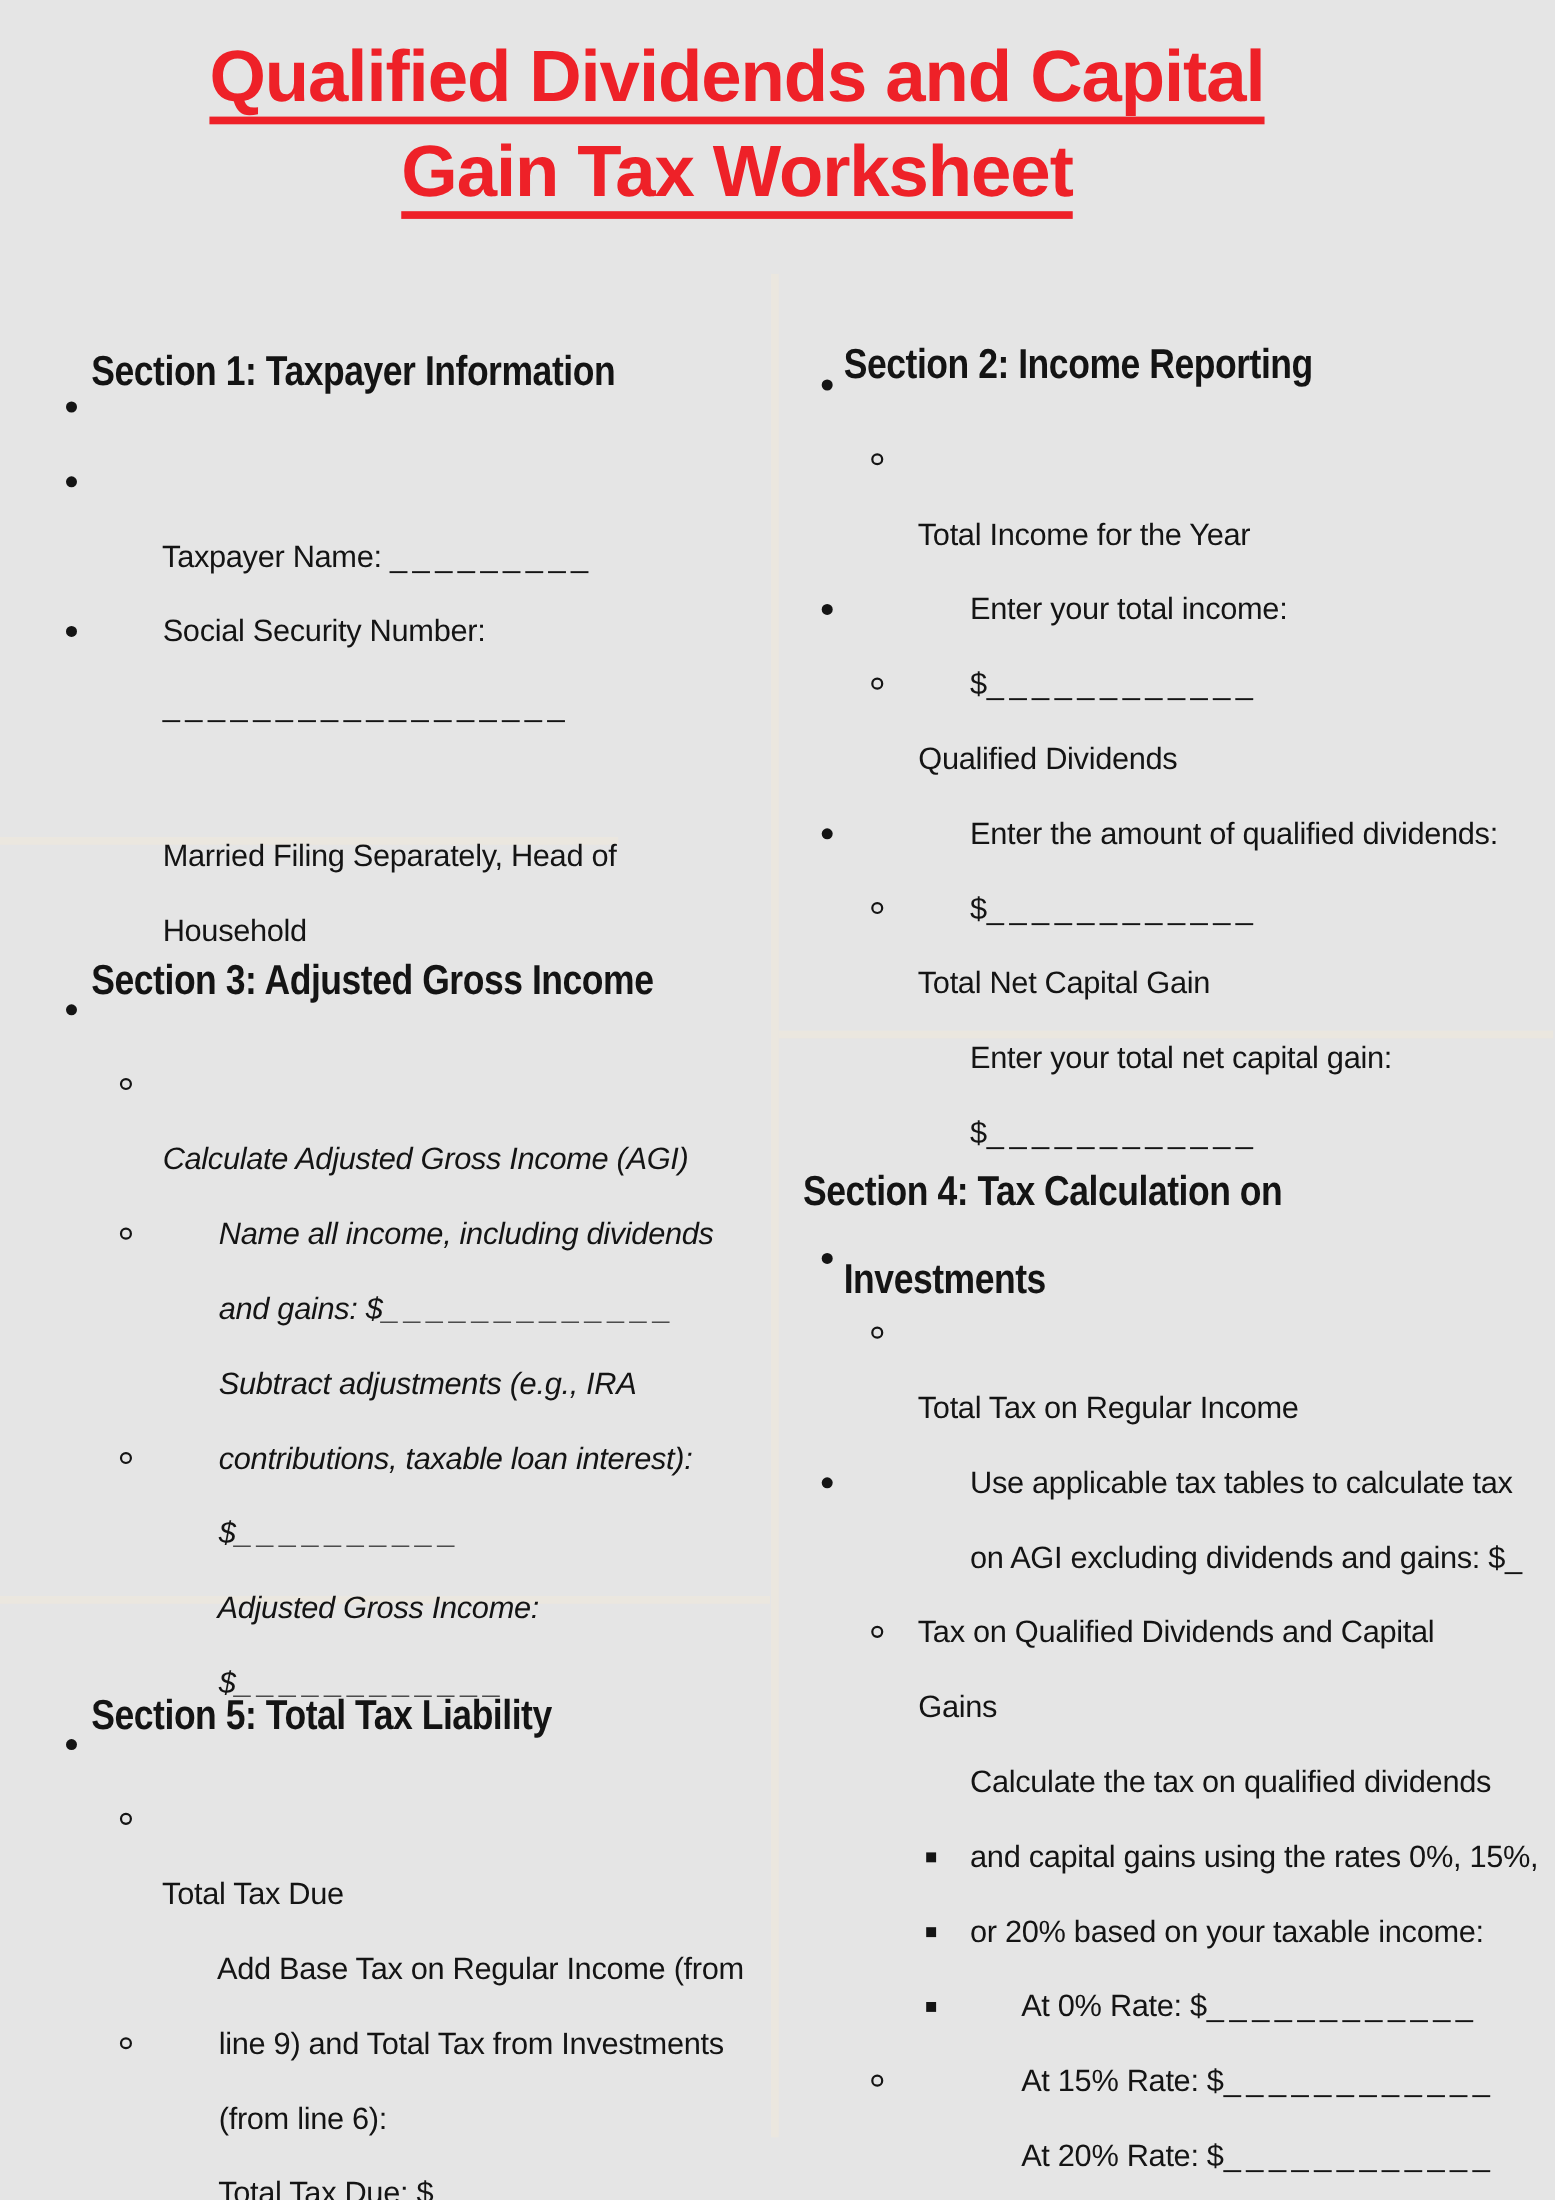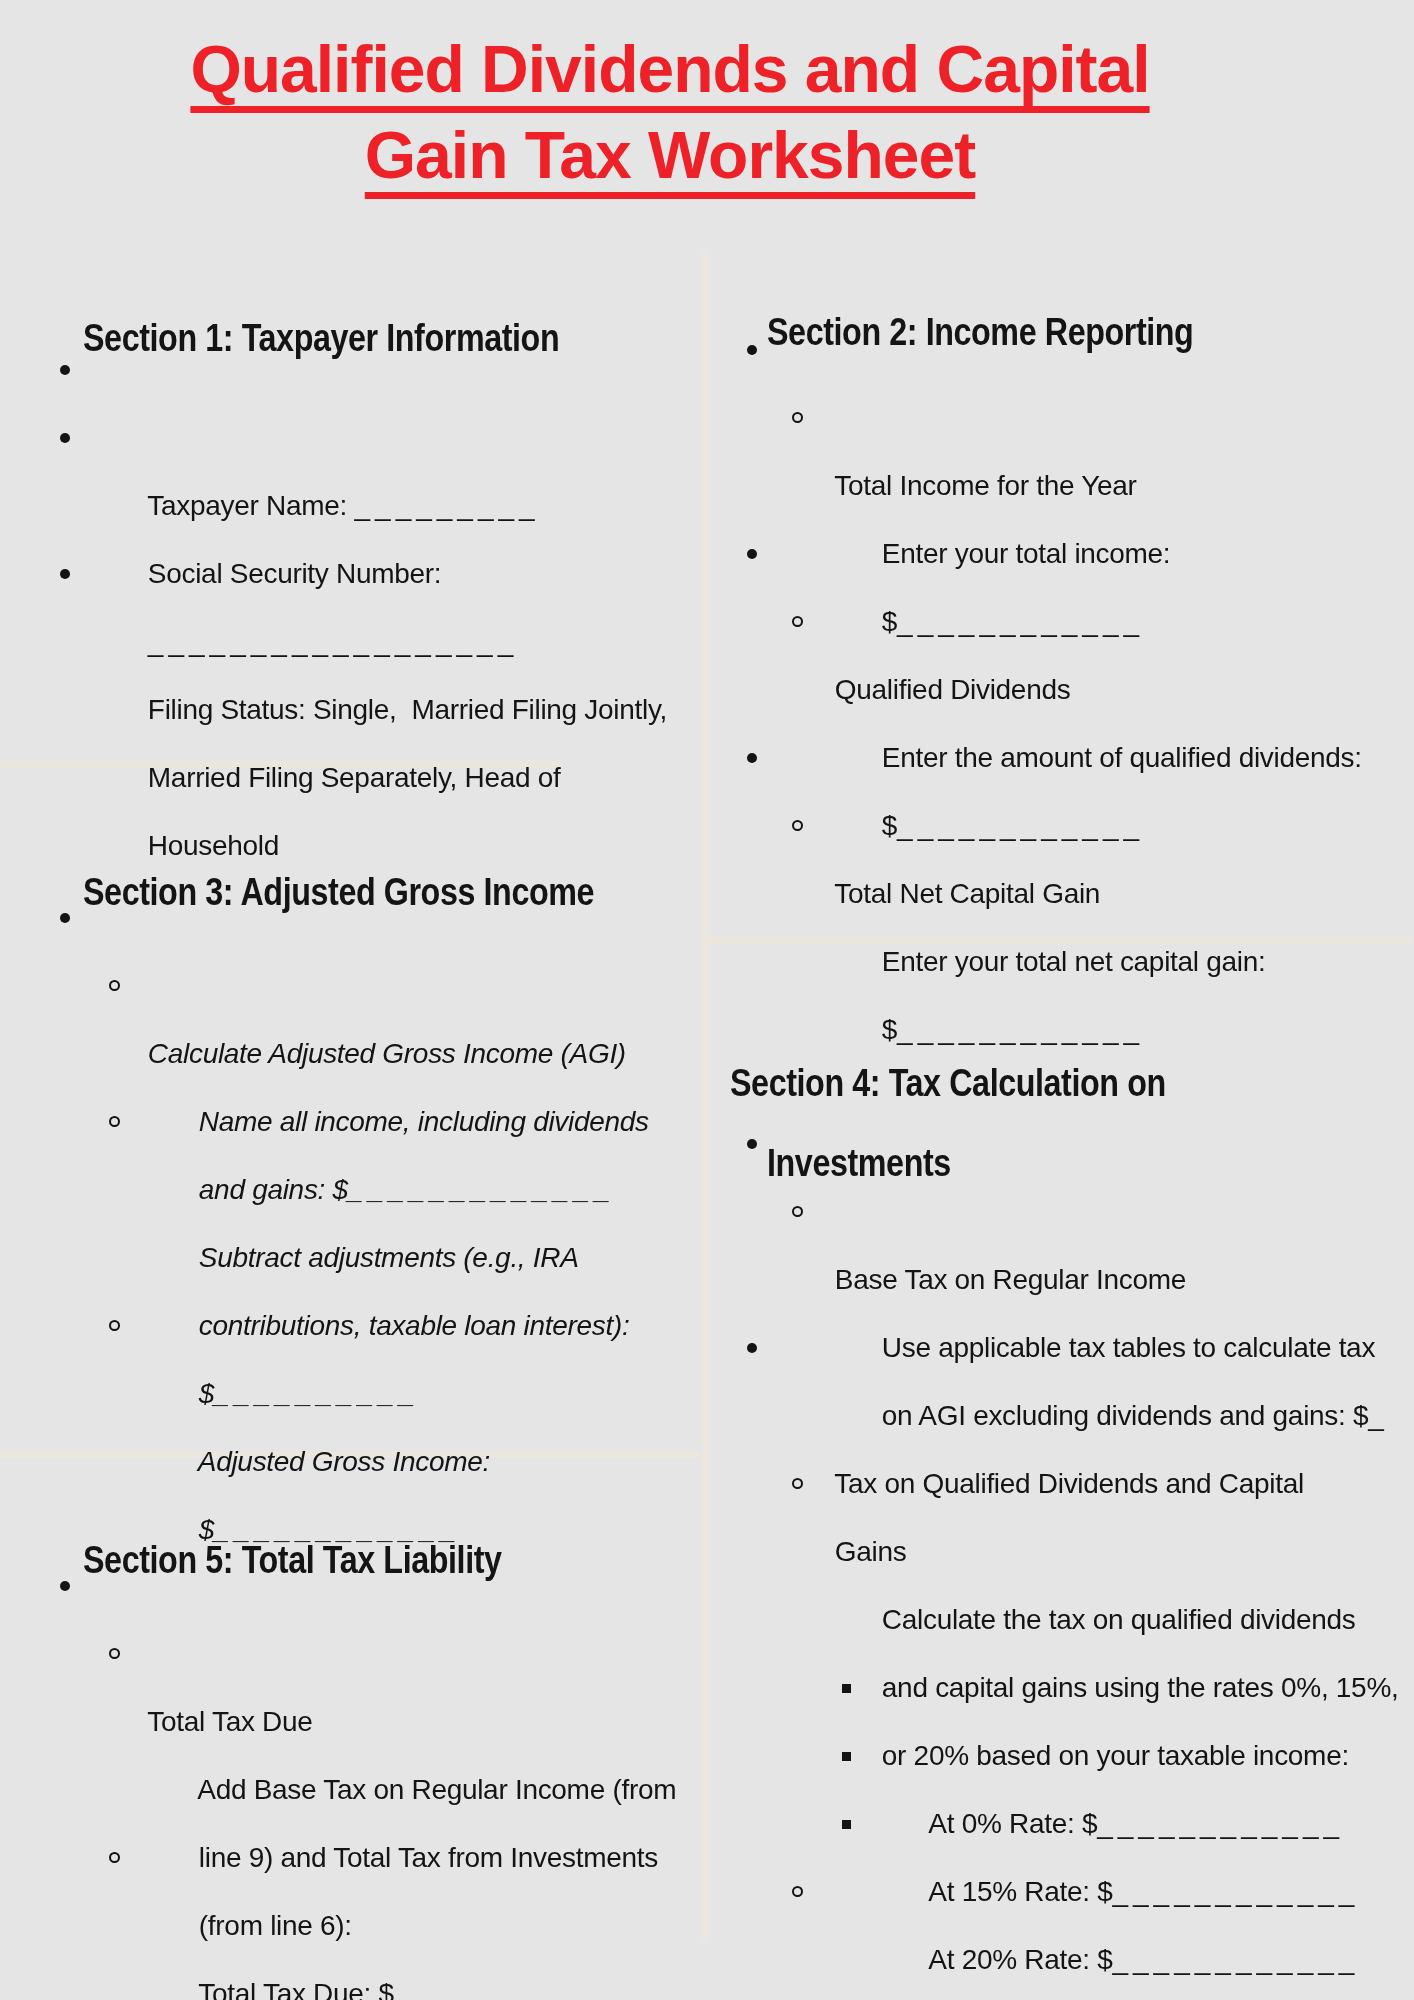--- a/index.html
+++ b/index.html
@@ -63,21 +63,20 @@
       <div class="ln i1">
         <span class="bullet b-dot"></span>
         <span class="t">Social Security Number:</span>
       </div>
       <div class="ln i1">
         
         <span class="t">_ _ _ _ _ _ _ _ _ _ _ _ _ _ _ _ _ _</span>
       </div>
       <div class="ln i1">
         <span class="bullet b-dot"></span>
-        <span class="t">Filing Status: Single,  Married Filing Jointly,</span>
       </div>
       <div class="ln i1">
         
         <span class="t">Married Filing Separately, Head of</span>
       </div>
       <div class="ln i1">
         
         <span class="t">Household</span>
       </div>
     </div>
@@ -194,21 +193,21 @@
   <div class="heading" style="left:690px;top:963px;line-height:80px;">
     <span class="hx">Section 4: Tax Calculation on</span>
   </div>
   <div class="heading" style="left:727px;top:1043px;line-height:80px;">
     <span class="hx">Investments</span>
   </div>
   <div class="list col-r" style="left:727px;top:1110px;width:687px;">
 
   <div class="ln i1">
         <span class="bullet b-dot"></span>
-        <span class="t">Base Tax on Regular Income</span>
+        <span class="t">Total Tax on Regular Income</span>
       </div>
       <div class="ln i2">
         <span class="bullet b-circle"></span>
         <span class="t">Use applicable tax tables to calculate tax</span>
       </div>
       <div class="ln i2">
         
         <span class="t">on AGI excluding dividends and gains: $_</span>
       </div>
       <div class="ln i1">

